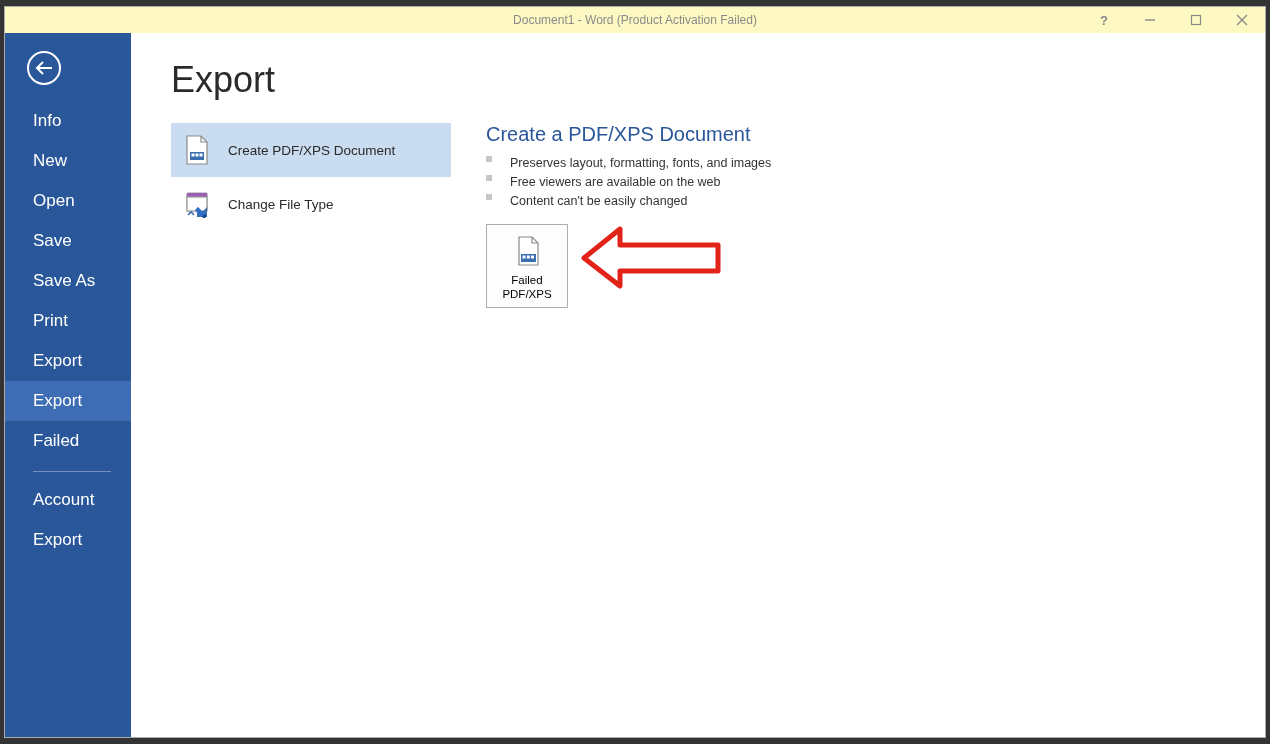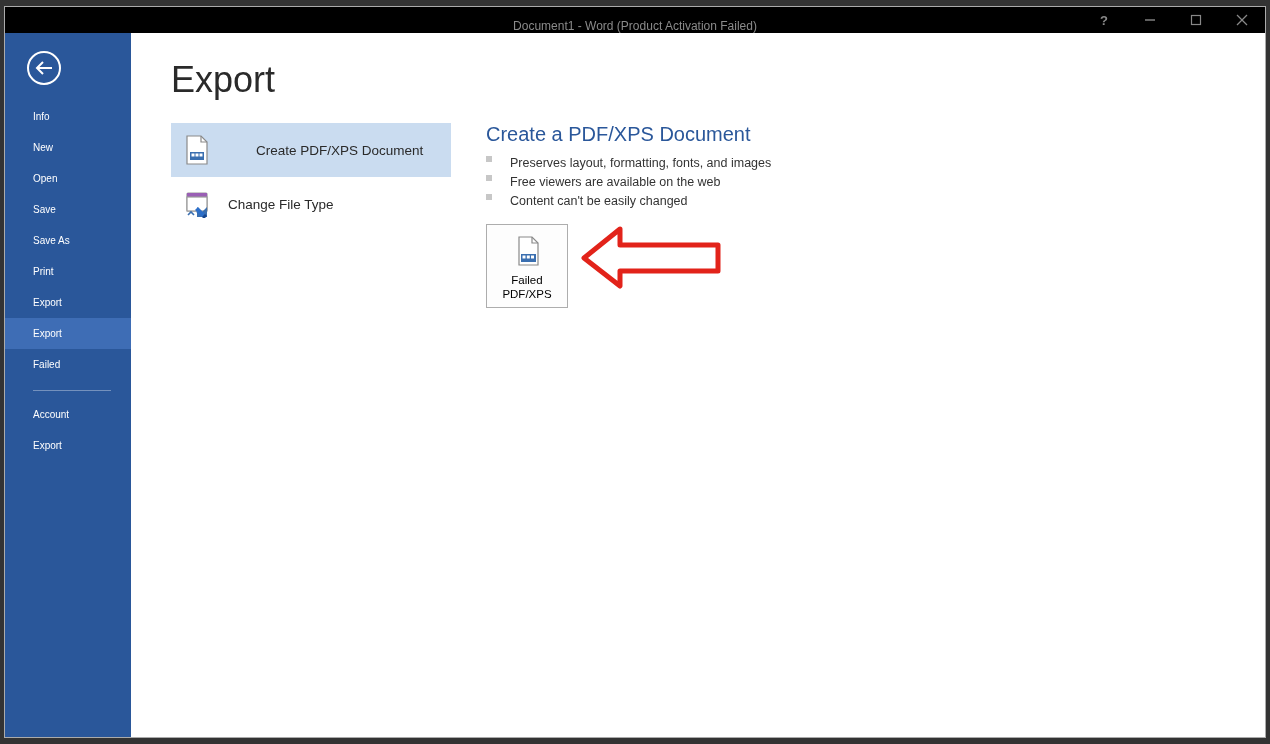--- a/index.html
+++ b/index.html
@@ -16,23 +16,23 @@
       top: 6px;
       width: 1262px;
       height: 732px;
       background: #fff;
       border: 1px solid #ababab;
       display: flex;
       flex-direction: column;
     }
     .titlebar {
       height: 26px;
-      background: #000000;
-      display: flex;
-      align-items: flex-end;
+      background: #fef9c3;
+      display: flex;
+      align-items: center;
       position: relative;
       flex-shrink: 0;
     }
     .title-text {
       width: 100%;
       text-align: center;
       font-size: 12px;
       color: #8a8a8a;
       pointer-events: none;
     }
@@ -77,21 +77,21 @@
       margin-bottom: 16px;
       display: flex;
       align-items: center;
       justify-content: center;
       cursor: pointer;
     }
     .back-btn svg { stroke: #fff; fill: none; }
     .nav-item {
       padding: 10px 0 10px 28px;
       color: #fff;
-      font-size: 10px;
+      font-size: 17px;
       cursor: pointer;
     }
     .nav-item.selected { background: #3e6db5; }
     .nav-separator {
       height: 1px;
       background: rgba(255,255,255,0.35);
       margin: 10px 20px 8px 28px;
     }
 
     .content {
@@ -113,21 +113,21 @@
     }
     .option-item {
       display: flex;
       align-items: center;
       height: 54px;
       padding-left: 10px;
       cursor: pointer;
       color: #2a2a2a;
       font-size: 13.5px;
     }
-    .option-item.selected { background: #cadcf0; gap: 28px; }
+    .option-item.selected { background: #cadcf0; }
     .option-icon {
       width: 32px;
       height: 32px;
       margin-right: 15px;
       display: flex;
       align-items: center;
       justify-content: center;
     }
     .details-pane { margin-left: 35px; position: relative; }
     .details-heading {

